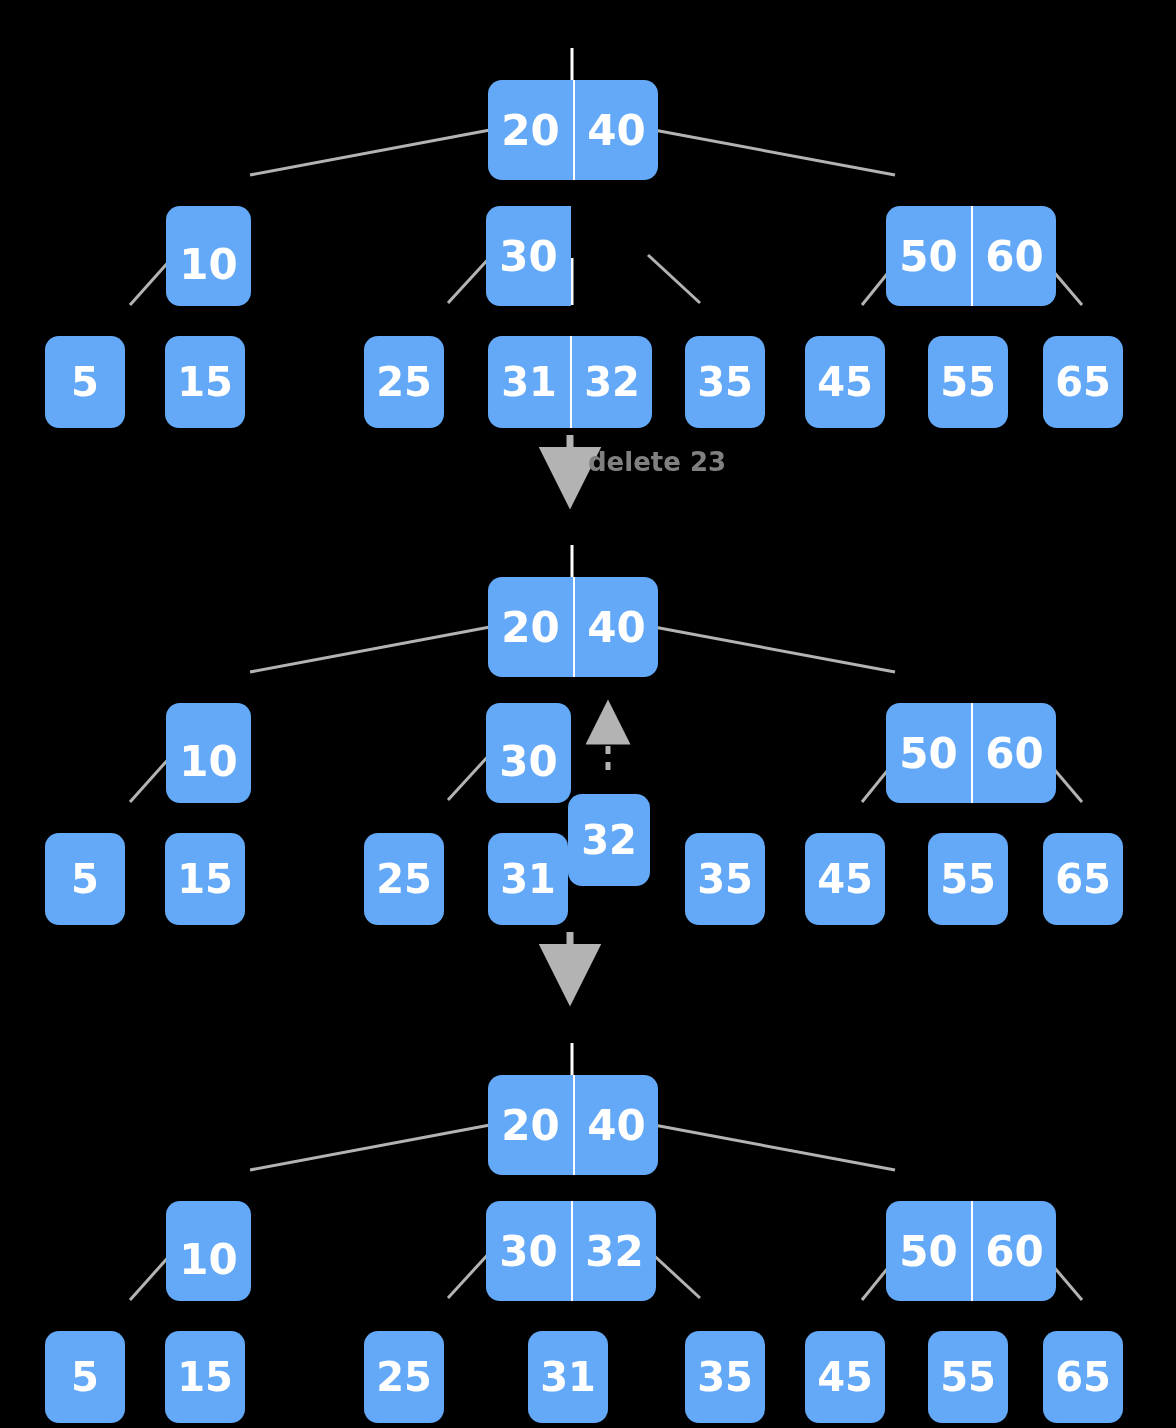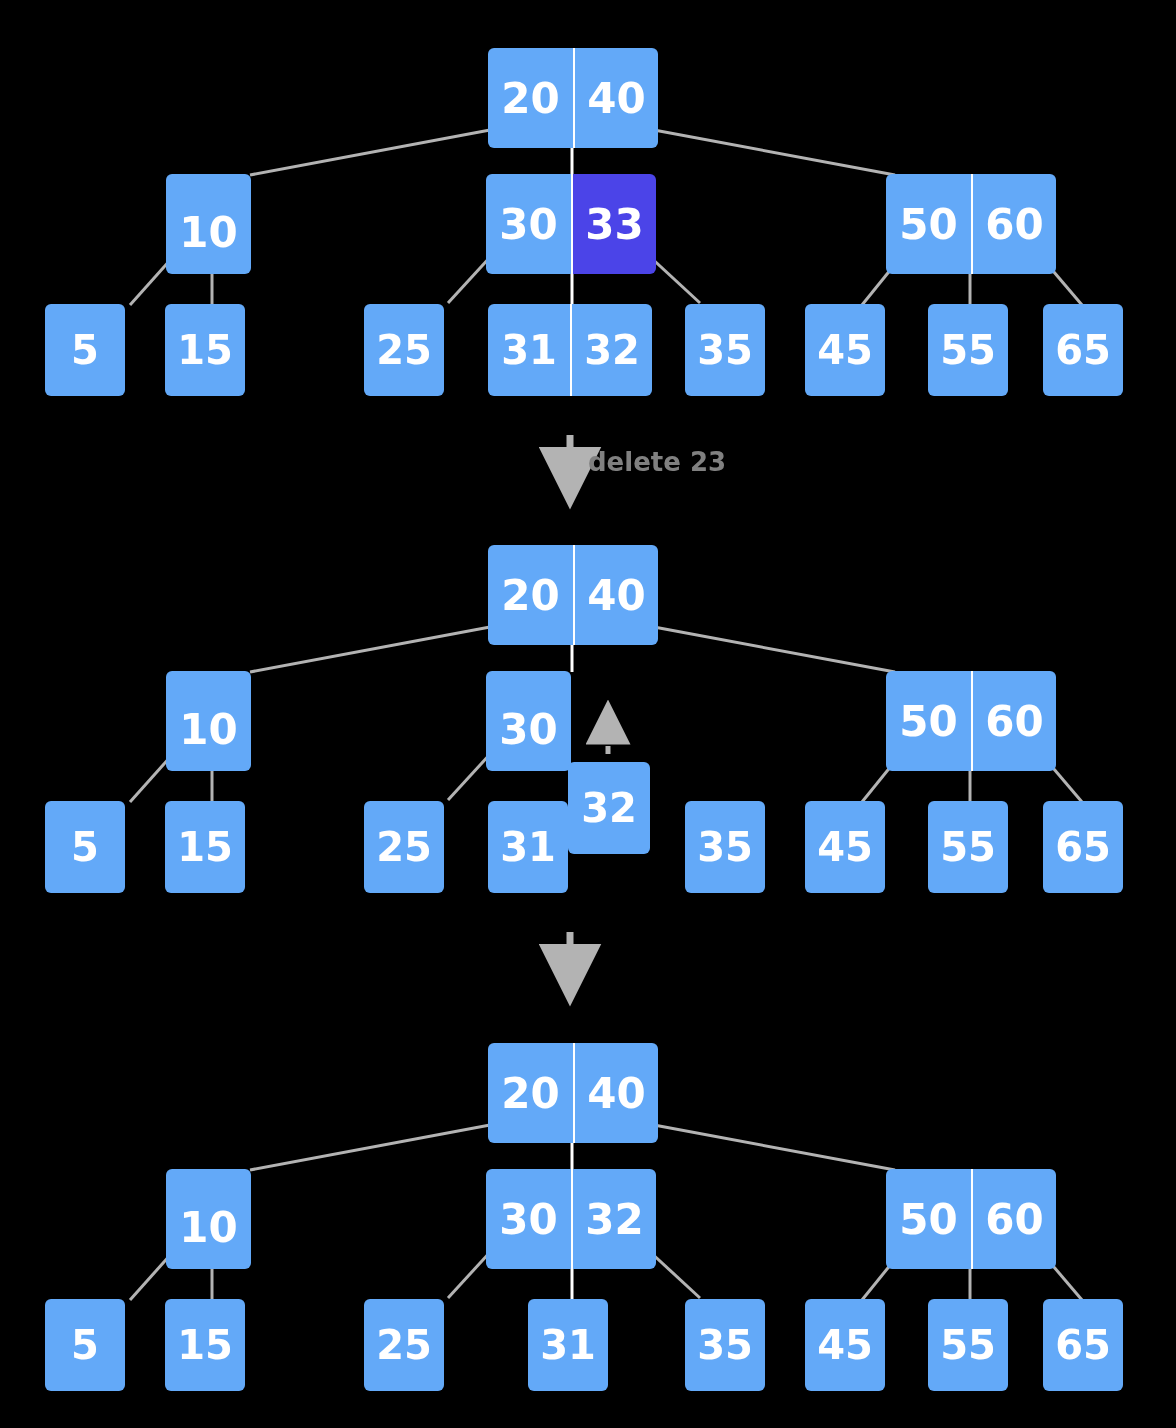--- a/index.html
+++ b/index.html
@@ -24,23 +24,24 @@
   svg.links {
     position: absolute;
     left: 0; top: 0;
     width: 1176px;
     height: 1428px;
     pointer-events: none;
   }
   .node {
     position: absolute;
     display: flex;
-    border-radius: 6px;
+    border-radius: 14px;
     overflow: hidden;
     box-sizing: border-box;
+    margin-top: 32px;
   }
   .cell {
     display: flex;
     align-items: center;
     justify-content: center;
     font-weight: bold;
     color: #ffffff;
     box-sizing: border-box;
   }
   .cell + .cell {
@@ -157,21 +158,20 @@
     <div class="cell" style="background:#63a9f8;">20</div>
     <div class="cell" style="background:#63a9f8;">40</div>
   </div>
 
   <div class="node big1" style="left:166px; top:174px;">
     <div class="cell" style="background:#63a9f8;">10</div>
   </div>
 
   <div class="node n2 big" style="left:486px; top:174px;">
     <div class="cell" style="background:#63a9f8;">30</div>
-    <div class="cell" style="background:#4b44e8;">33</div>
   </div>
 
   <div class="node n2 big" style="left:886px; top:174px;">
     <div class="cell" style="background:#63a9f8;">50</div>
     <div class="cell" style="background:#63a9f8;">60</div>
   </div>
 
   <div class="node n1" style="left:45px; top:304px;">
     <div class="cell" style="background:#63a9f8;">5</div>
   </div>

